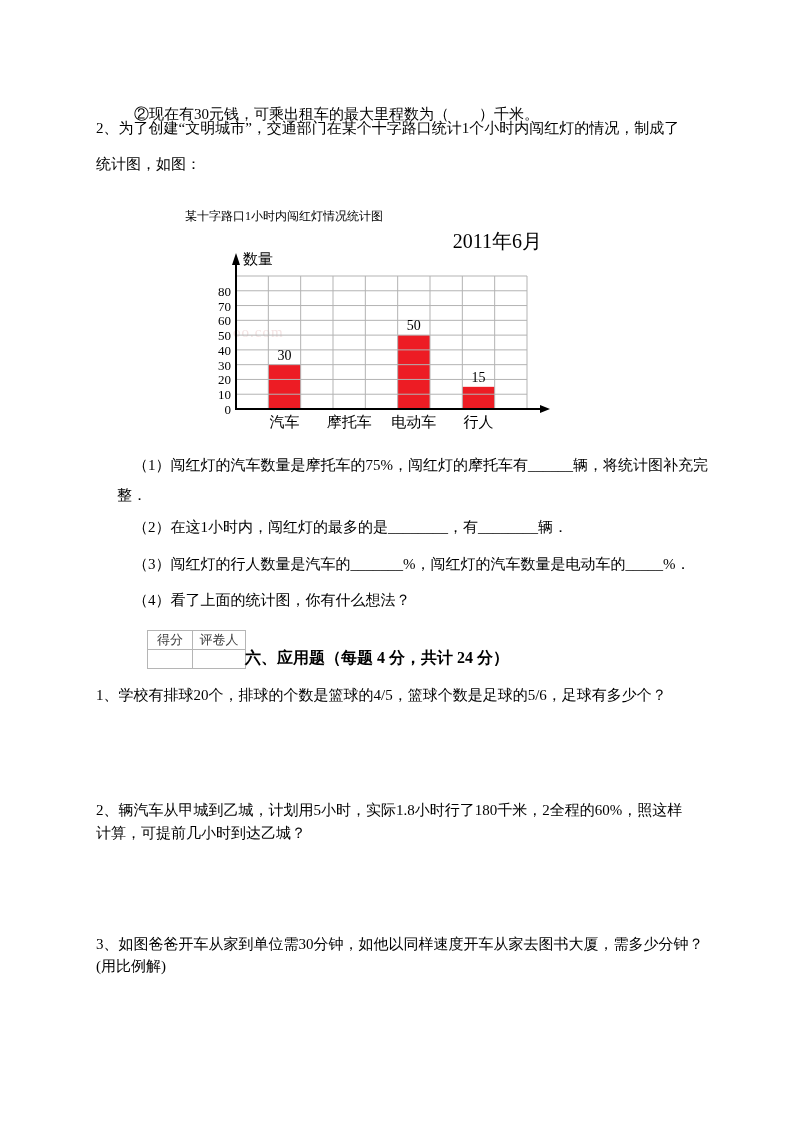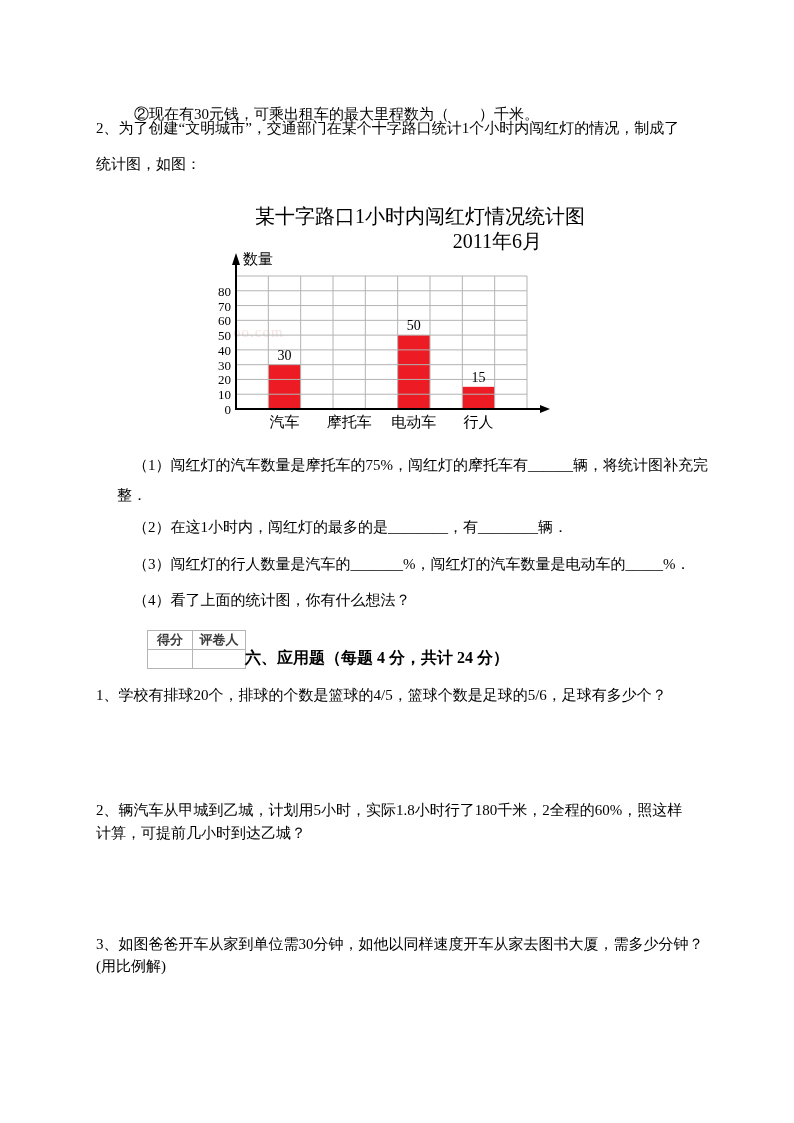--- a/index.html
+++ b/index.html
@@ -8,40 +8,40 @@
     font-family:"Liberation Serif","DejaVu Serif",serif;color:#000;
   }
   .line{
     position:absolute;font-size:15px;line-height:17px;white-space:nowrap;
   }
   #intro-sub{left:121px;top:106px;margin-left:13px;}
   #p2l1{left:96px;top:120px;}
   #p2l2{left:96px;top:156px;}
 
   
-  #chart-title{left:185px;top:208px;width:400px;text-align:right;font-size:20px;}
+  #chart-title{left:185px;top:208px;width:400px;text-align:left;font-size:12px;}
   #chart-subtitle{left:180px;top:233px;width:362px;text-align:right;font-size:20px;}
   #chart-ylabel{left:243px;top:251px;font-size:15px;}
   #chart-watermark{left:233px;top:324px;font-size:15px;color:#f3e3e3;letter-spacing:1px;}
   #chart-svg{position:absolute;left:180px;top:240px;}
   #chart-svg text{font-family:"Liberation Serif","DejaVu Serif",serif;fill:#000;}
 
   #sq1l1{left:133px;top:457px;}
   #sq1l2{left:117px;top:487px;}
   #sq2{left:133px;top:519px;}
   #sq3{left:133px;top:556px;}
   #sq4{left:133px;top:592px;}
 
   #score-table{
     position:absolute;left:147px;top:630px;border-collapse:collapse;
     font-size:13px;color:#3d3d3d;
   }
   #score-table td{
     border:1px solid #b5b5b5;padding:0 3px;text-align:center;
-    height:18px;vertical-align:middle;white-space:nowrap;font-weight:bold;
+    height:18px;vertical-align:middle;white-space:nowrap;
   }
   #score-table td.c1{width:38px;}
   #score-table td.c2{width:46px;}
 
   #sec6-heading{left:245px;top:649px;font-weight:bold;font-size:16px;}
   #s6q1{left:96px;top:687px;}
   #s6q2l1{left:96px;top:802px;}
   #s6q2l2{left:96px;top:825px;}
   #s6q3l1{left:96px;top:936px;}
   #s6q3l2{left:96px;top:958px;}

